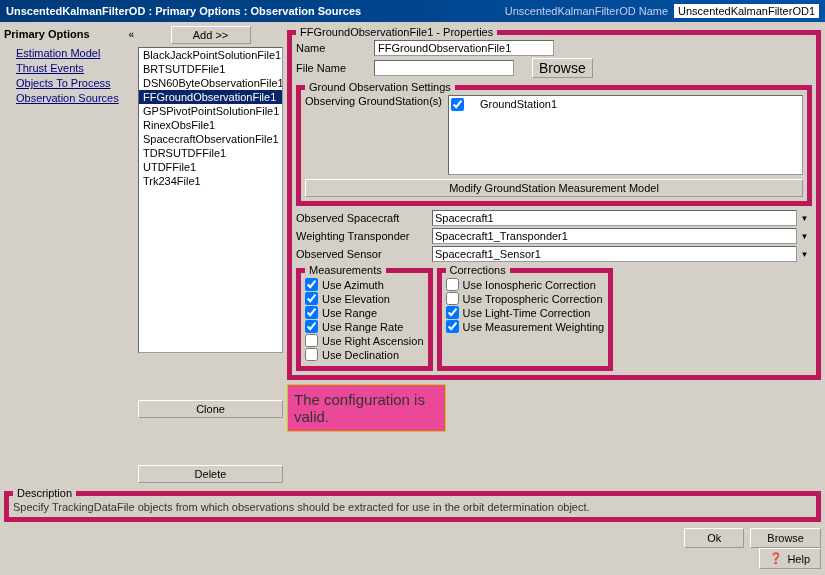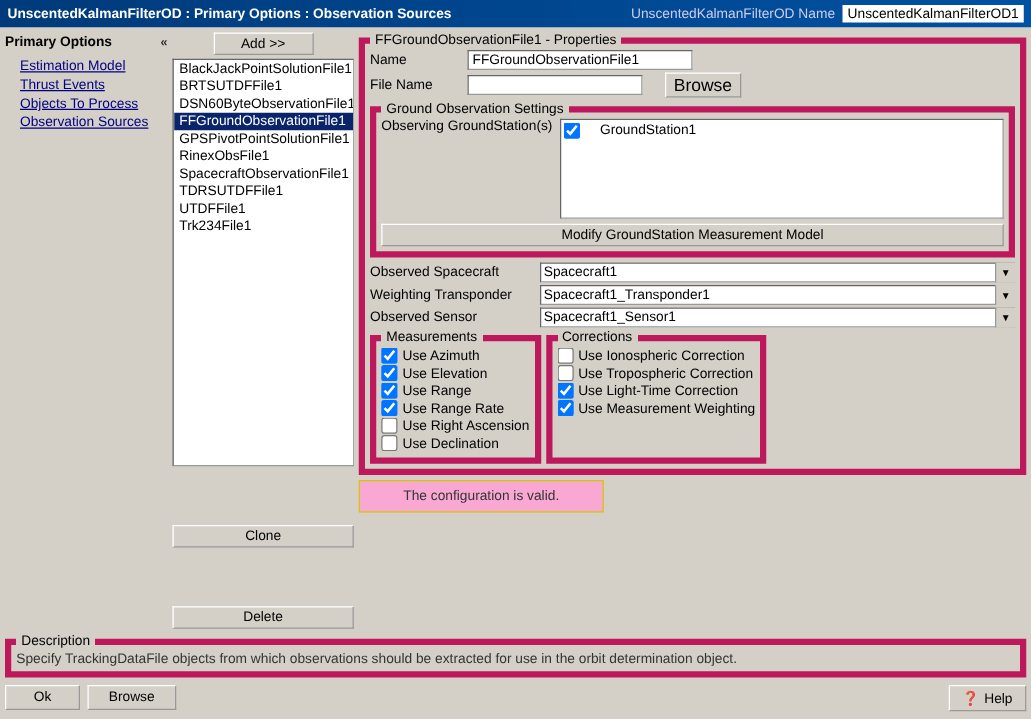--- a/index.html
+++ b/index.html
@@ -223,38 +223,39 @@
       display: flex;
       align-items: center;
       gap: 4px;
       margin-bottom: 1px;
     }
     .check-row input[type=checkbox] { width: 13px; height: 13px; }
     .check-row label { font-size: 11px; }
 
     
     .valid-panel {
-      background: #f9a8d4;
+      background: #ec4899;
       border: 1px solid #cccc00;
       padding: 6px;
-      width: 196px;
+      width: 159px;
       display: flex;
       align-items: center;
       justify-content: center;
-      font-size: 11px;
+      font-size: 15px;
       color: #333;
     }
     .description-text { font-size: 11px; color: #333; }
 
     
     .bottom-buttons {
       display: flex;
       justify-content: space-between;
-      align-items: flex-start;
+      align-items: flex-end;
       padding: 2px 0;
+      flex-direction: column;
     }
     .btn-group { display: flex; gap: 6px; }
     .ok-btn, .cancel-btn, .help-btn {
       background: #d4d0c8;
       border: 1px solid #999;
       border-top-color: #fff;
       border-left-color: #fff;
       padding: 3px 16px;
       font-size: 11px;
       cursor: pointer;

